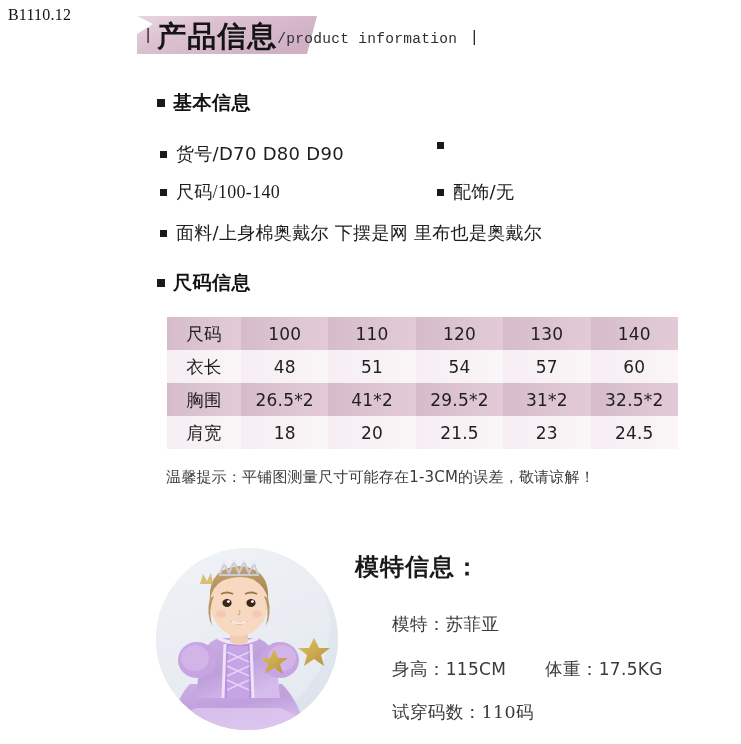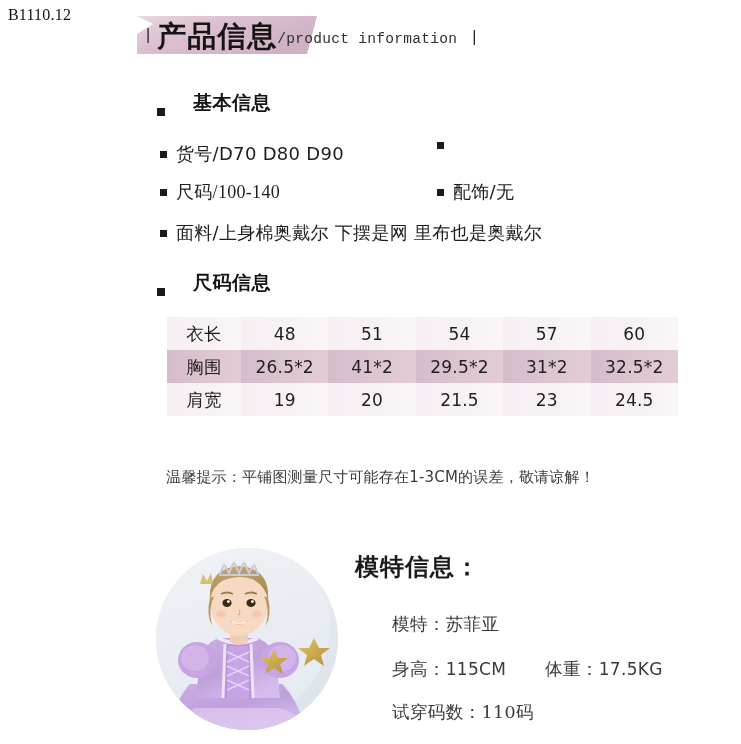--- a/index.html
+++ b/index.html
@@ -85,28 +85,27 @@
     color: #2a2a2a;
     margin-left: 12px;
     position: relative;
     top: 2px;
   }
 
   
   .sec-heading {
     position: absolute;
     display: flex;
-    align-items: flex-end;
+    align-items: center;
     white-space: nowrap;
     font-family: "DejaVu Sans", "Liberation Sans", sans-serif;
     font-size: 19px;
     font-weight: 700;
     color: #141414;
     letter-spacing: 0.5px;
-    gap: 20px;
   }
   .sq {
     display: inline-block;
     width: 8px;
     height: 8px;
     background: #1a1a1a;
     margin-right: 8px;
     flex: none;
   }
   .sq.small { width: 7px; height: 7px; margin-right: 9px; }
@@ -259,39 +258,47 @@
   <span>面料/上身棉奥戴尔 下摆是网  里布也是奥戴尔</span>
 </div>
 
 <div class="sec-heading" style="left:157px; top:270px;">
   <span class="sq"></span>
   <span>尺码信息</span>
 </div>
 
 <table class="size-table">
   <tbody>
+    <tr class="odd">
+      <td class="label">尺码</td>
+      <td>100</td>
+      <td>110</td>
+      <td>120</td>
+      <td>130</td>
+      <td>140</td>
+    </tr>
     <tr class="even">
       <td class="label">衣长</td>
       <td>48</td>
       <td>51</td>
       <td>54</td>
       <td>57</td>
       <td>60</td>
     </tr>
     <tr class="odd">
       <td class="label">胸围</td>
       <td>26.5*2</td>
       <td>41*2</td>
       <td>29.5*2</td>
       <td>31*2</td>
       <td>32.5*2</td>
     </tr>
     <tr class="even">
       <td class="label">肩宽</td>
-      <td>19</td>
+      <td>18</td>
       <td>20</td>
       <td>21.5</td>
       <td>23</td>
       <td>24.5</td>
     </tr>
   </tbody>
 </table>
 
 <div class="tip">温馨提示：平铺图测量尺寸可能存在1-3CM的误差，敬请谅解！</div>
 

